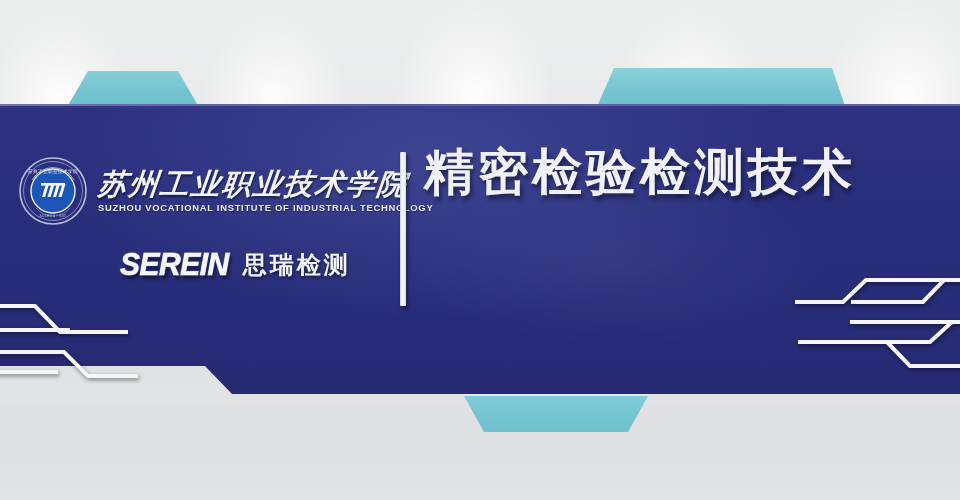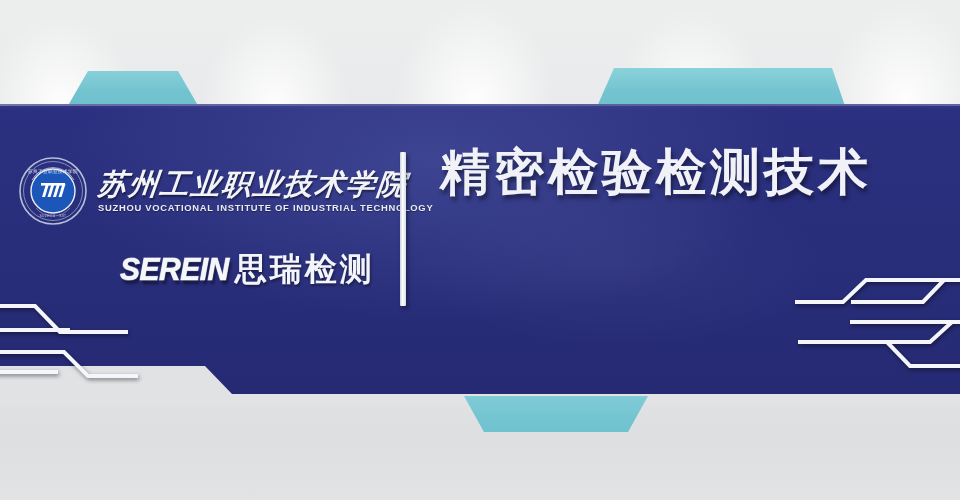--- a/index.html
+++ b/index.html
@@ -94,52 +94,52 @@
     transform:skewX(-6deg);
   }
   .uni-en{
     font-size:9.4px;letter-spacing:.72px;color:#e9ecf4;
     font-weight:700;white-space:nowrap;
     text-shadow:0 1px 1px rgba(0,0,0,.40);
   }
 
   .brand-row{
     position:absolute;left:102px;top:92px;
-    display:flex;align-items:center;gap:6px;white-space:nowrap;
+    display:flex;align-items:center;gap:14px;white-space:nowrap;
   }
   .brand-en{
     font-size:30px;font-weight:700;font-style:italic;letter-spacing:-0.5px;
     color:#f4f6fa;
     text-shadow:0 0 1px #c9cede, 2px 3px 3px rgba(0,0,0,.5);
     transform:scaleY(1.05);
     -webkit-text-stroke:1px rgba(255,255,255,.55);
   }
   .brand-cn{
     font-family:"DejaVu Sans",sans-serif;
-    font-size:32px;font-weight:700;letter-spacing:3px;color:#f3f5fa;
+    font-size:24px;font-weight:700;letter-spacing:3px;color:#f3f5fa;
     text-shadow:1px 2px 3px rgba(0,0,0,.45);
   }
 
   .divider{
     position:absolute;left:400px;top:48px;width:6px;height:154px;
     background:linear-gradient(90deg,#c9cede 0%,#ffffff 45%,#d5dae8 100%);
     box-shadow:2px 3px 4px rgba(0,0,0,.40);
     border-radius:1px;
   }
 
   .title{
     position:absolute;left:424px;top:40px;width:520px;
     font-family:"DejaVu Sans",sans-serif;
     font-weight:700;
     font-size:50px;line-height:1.12;
     letter-spacing:4px;
     color:#f0f2f7;
     text-shadow:2px 4px 4px rgba(0,0,0,.45);
   }
-  .title span{display:block;margin-left:16px;}
+  .title span{display:block;}
 </style>
 </head>
 <body>
 
 <div id="stage">
 
   <div class="wall"></div>
   <div class="floor"></div>
 
   <div class="teal teal-left"></div>

